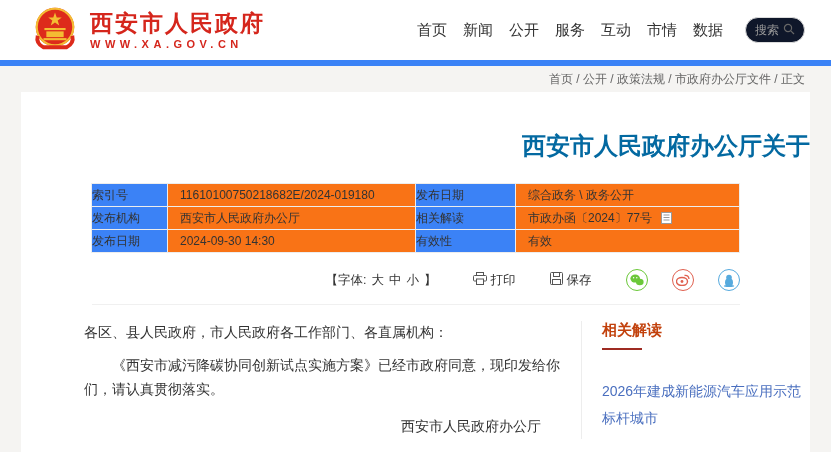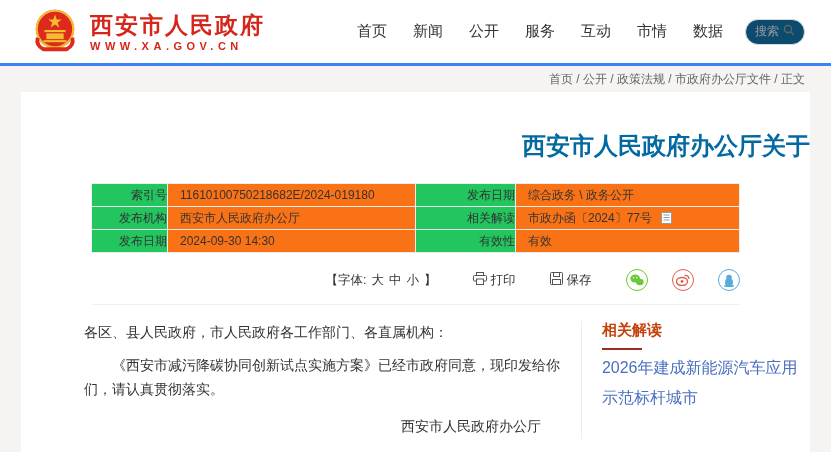--- a/index.html
+++ b/index.html
@@ -1,46 +1,46 @@
 <!DOCTYPE html>
 <html><head>
 <meta charset="utf-8">
 <style>
   * { margin:0; padding:0; box-sizing:border-box; }
   html,body { width:831px; height:452px; overflow:hidden; background:#f5f4f2;
     font-family:"Liberation Sans","DejaVu Sans",sans-serif; }
 
   
   .header { background:#fff; height:66px; display:flex; align-items:center;
-    padding:0 26px 0 30px; border-bottom:3px solid #3b82f6; }
+    padding:0 26px 0 30px; border-bottom:6px solid #3b82f6; }
   .logo { display:flex; align-items:center; gap:10px; cursor:pointer; }
   .logo-text { display:flex; flex-direction:column; }
   .site-name { color:#d5261c; font-size:23px; font-weight:bold; letter-spacing:2px; line-height:26px; }
   .site-url { color:#d5261c; font-size:11px; font-weight:bold; letter-spacing:4.5px; margin-top:2px; }
-  .nav { margin-left:auto; display:flex; align-items:center; gap:26px; }
+  .nav { margin-left:auto; display:flex; align-items:center; gap:16px; }
   .nav-item { font-size:15px; color:#333; cursor:pointer; white-space:nowrap; }
   .search-pill { margin-left:22px; width:60px; height:26px; border:1px solid #dcdcdc;
     border-radius:14px; display:flex; align-items:center; justify-content:center; gap:4px;
-    cursor:pointer; background:#0c4a6e; }
+    cursor:pointer; background:#0f172a; }
   .search-pill span { font-size:12px; color:#999; }
 
   
   .crumb-band { height:26px; display:flex; align-items:center; justify-content:flex-end;
     padding-right:26px;text-align:center; }
   .crumb { font-size:12px; color:#666; cursor:pointer; }
 
   
   .card { background:#fff; margin:0 21px; height:400px; padding-top:38px; }
   .title { text-align:right; font-size:24px; font-weight:bold; color:#0369a1; line-height:31px; }
 
   
   .meta-wrap { width:712px; margin:22px auto 0; }
   table.meta { border-collapse:collapse; width:648px; margin:0 auto; table-layout:fixed; }
   table.meta td { border:1px solid #ededed; height:23px; font-size:12px; color:#333; }
-  td.lbl { background:#22c55e; text-align:right; }
+  td.lbl { background:#3b82f6; text-align:left; }
   td.val { background:#f97316; padding-left:12px; }
   .c1 { width:76px; } .c2 { width:248px; } .c3 { width:100px; } .c4 { width:224px; }
   .doc-ico { display:inline-block; vertical-align:-2px; margin-left:6px; cursor:pointer; }
 
   
   .toolbar { width:648px; margin:16px auto 0; display:flex; align-items:center;
     justify-content:flex-end; gap:24px; font-size:12.5px; color:#333;
     padding-bottom:13px; border-bottom:1px solid #f0f0f0; }
   .font-widget { display:flex; gap:5px; margin-right:12px; }
   .font-size-opt { cursor:pointer; }
@@ -53,21 +53,21 @@
 
   
   .content-row { display:flex; margin-top:16px; padding-left:63px; }
   .main-col { width:479px; font-size:14px; color:#333; line-height:1.7; }
   .para-indent { text-indent:2em; margin-top:9px; }
   .sign { text-align:right; padding-right:20px; margin-top:14px; }
 
   .side-col { border-left:1px solid #ededed; margin-left:20px; padding-left:20px; width:230px; }
   .side-title { font-size:15px; font-weight:bold; color:#c2410c; }
   .side-rule { width:40px; height:2px; background:#9e2b22; margin-top:8px; }
-  .side-link { margin-top:3px; font-size:16px; color:#4a6fbf; line-height:1.9; cursor:pointer; }
+  .side-link { margin-top:28px; font-size:14px; color:#4a6fbf; line-height:1.9; cursor:pointer; }
 </style>
 </head>
 <body>
 
 <div class="header">
   <div class="logo">
     <span>
       <svg width="50" height="50" viewBox="0 0 52 52">
         <circle cx="26" cy="25" r="20" fill="#dd2a1b"></circle>
         <circle cx="26" cy="25" r="19" fill="none" stroke="#f4bc33" stroke-width="2.2"></circle>

